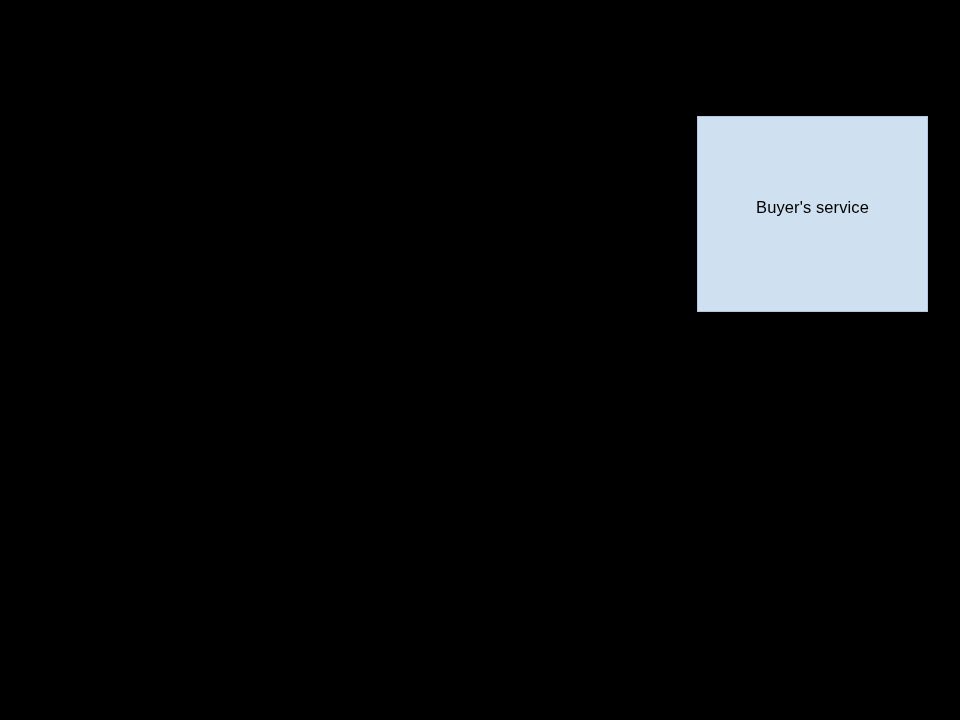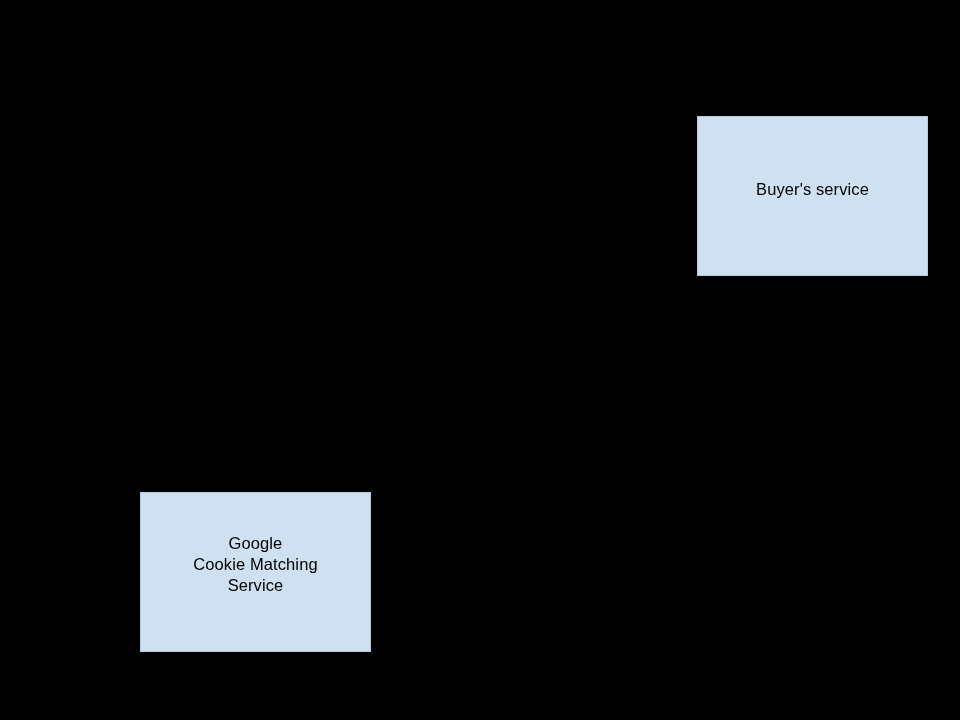--- a/index.html
+++ b/index.html
@@ -45,21 +45,21 @@
     width: 232px;
     height: 161px;
   }
   #node-user-browser .node-label {
     transform: translateY(-8px);
   }
   #node-buyers-service {
     left: 697px;
     top: 116px;
     width: 231px;
-    height: 160px;
+    height: 196px;
   }
   #node-buyers-service .node-label {
     transform: translateY(-7px);
   }
   #node-google-cookie-matching {
     left: 140px;
     top: 492px;
     width: 231px;
     height: 160px;
   }
@@ -70,19 +70,14 @@
 </head>
 <body>
 
 <div id="canvas">
 
 
   <div class="node" id="node-buyers-service">
     <span class="node-label">Buyer's service</span>
   </div>
 
-  <div class="node" id="node-google-cookie-matching">
-    <span class="node-label">Google
-Cookie Matching
-Service</span>
-  </div>
 
 </div>
 
 </body></html>

